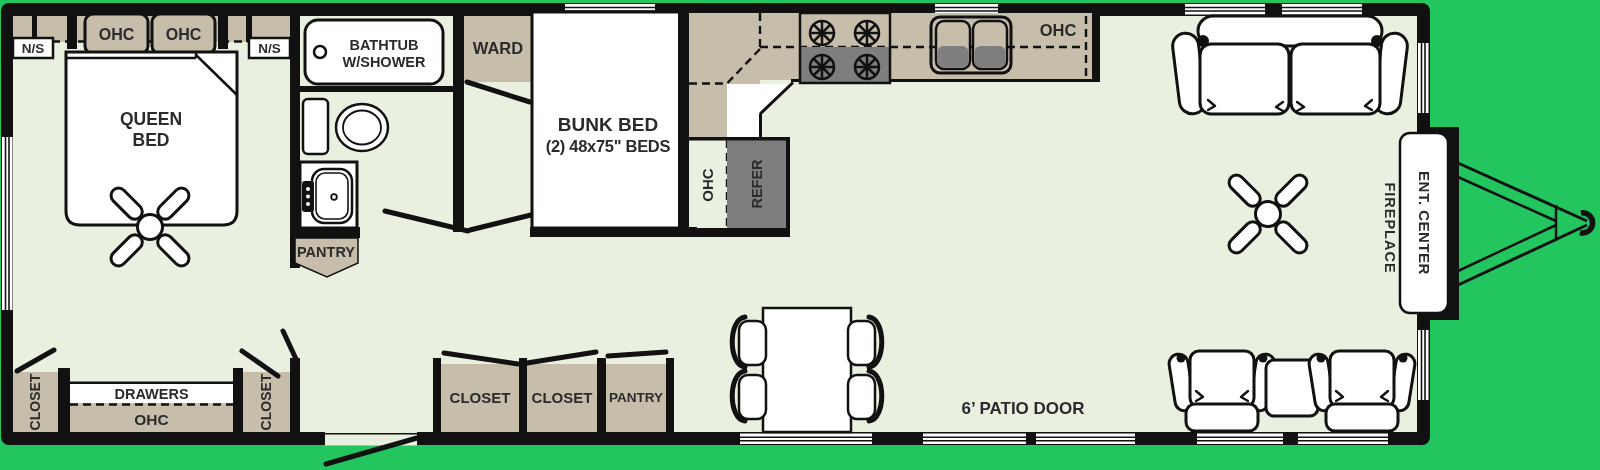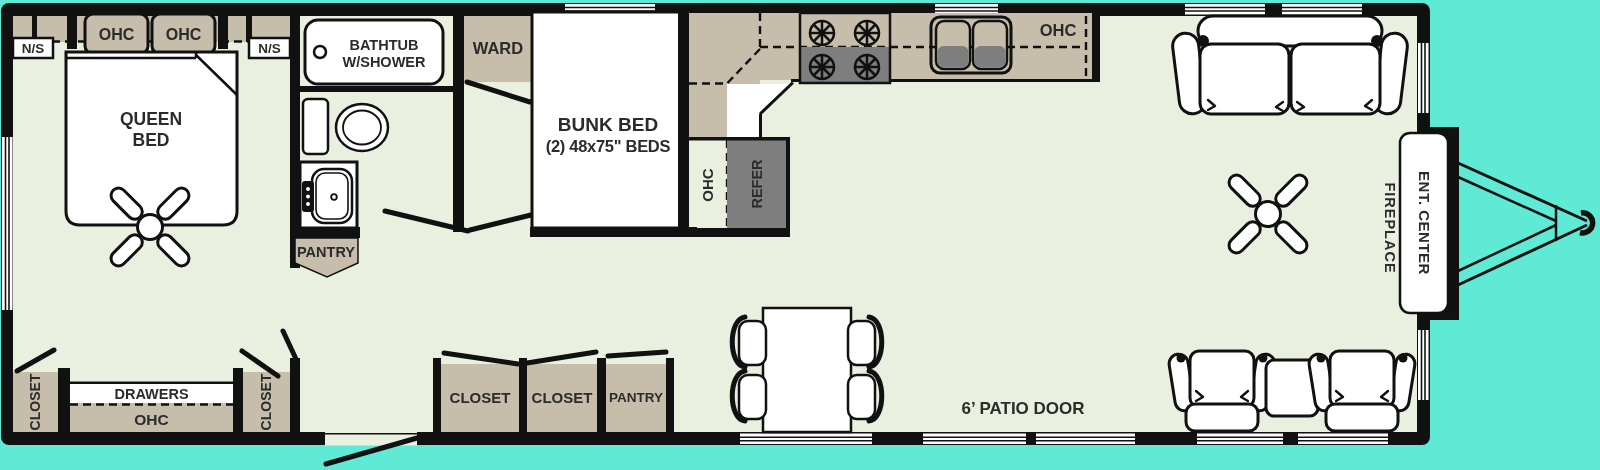--- a/index.html
+++ b/index.html
@@ -1,16 +1,16 @@
 <!DOCTYPE html>
 <html><head>
 <meta charset="utf-8">
 <style>
   html,body{margin:0;padding:0;background:#fff;}
-  .stage{position:relative;width:1600px;height:470px;background:#5eead4;overflow:hidden;}
+  .stage{position:relative;width:1600px;height:470px;background:#22c55e;overflow:hidden;}
   svg{display:block;}
   .wall{fill:#111111;}
   .tan{fill:#C7BDAB;}
   .gray{fill:#7E7E7E;}
   .floor{fill:#E9F0E0;}
   .wht{fill:#ffffff;}
   .ol{fill:#ffffff;stroke:#111111;stroke-width:3;}
   .ol2{fill:#ffffff;stroke:#111111;stroke-width:2.5;}
   .tanol{fill:#C7BDAB;stroke:#111111;stroke-width:3;}
   .ln{stroke:#111111;stroke-width:3;fill:none;}

